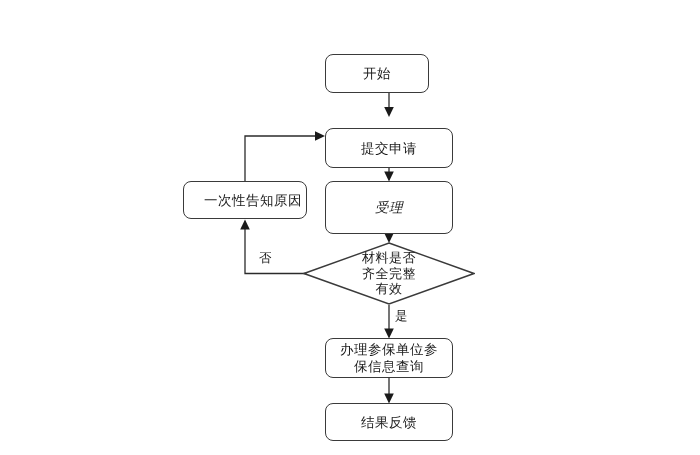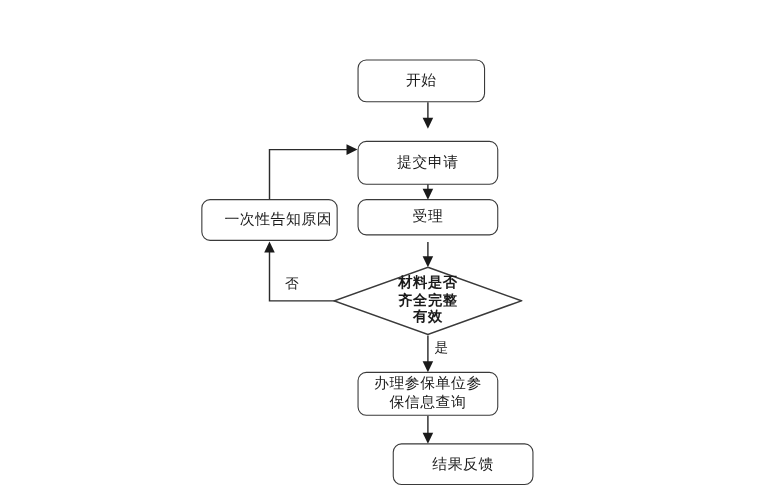--- a/index.html
+++ b/index.html
@@ -24,26 +24,26 @@
     text-align: center;
     background: #ffffff;
     border: 1px solid #3a3a3a;
     border-radius: 8px;
     color: #1a1a1a;
     font-size: 13.5px;
     line-height: 17px;
     letter-spacing: 0.5px;
     white-space: pre-line;
   }
-  .node.start   { left: 325px; top: 54px;  width: 116px; height: 39px; }
+  .node.start   { left: 325px; top: 54px;  width: 104px; height: 39px; }
   .node.submit  { left: 325px; top: 116px; width: 128px; height: 40px; margin-top: 12px; }
-  .node.accept  { left: 325px; top: 181px; width: 128px; height: 33px; }
+  .node.accept  { left: 325px; top: 181px; width: 128px; height: 53px; font-style: italic; }
   .node.reason  { left: 183px; top: 181px; width: 124px; height: 38px; padding-left: 16px; }
   .node.query   { left: 325px; top: 338px; width: 128px; height: 40px; }
-  .node.result  { left: 325px; top: 403px; width: 128px; height: 38px; margin-left: 32px; }
+  .node.result  { left: 325px; top: 403px; width: 128px; height: 38px; }
 
   .diamond-wrap {
     position: absolute;
     left: 303px;
     top: 242px;
     width: 172px;
     height: 63px;
   }
   .diamond-wrap svg {
     position: absolute;
@@ -58,21 +58,21 @@
     height: 63px;
     display: flex;
     align-items: center;
     justify-content: center;
     text-align: center;
     font-size: 13px;
     line-height: 15.5px;
     letter-spacing: 0.5px;
     color: #1a1a1a;
     white-space: pre-line;
-    font-weight: 700;
+    font-weight: 400;
   }
 
   .edge-layer {
     position: absolute;
     left: 0; top: 0;
     width: 700px;
     height: 455px;
     pointer-events: none;
   }
   .edge-line {

